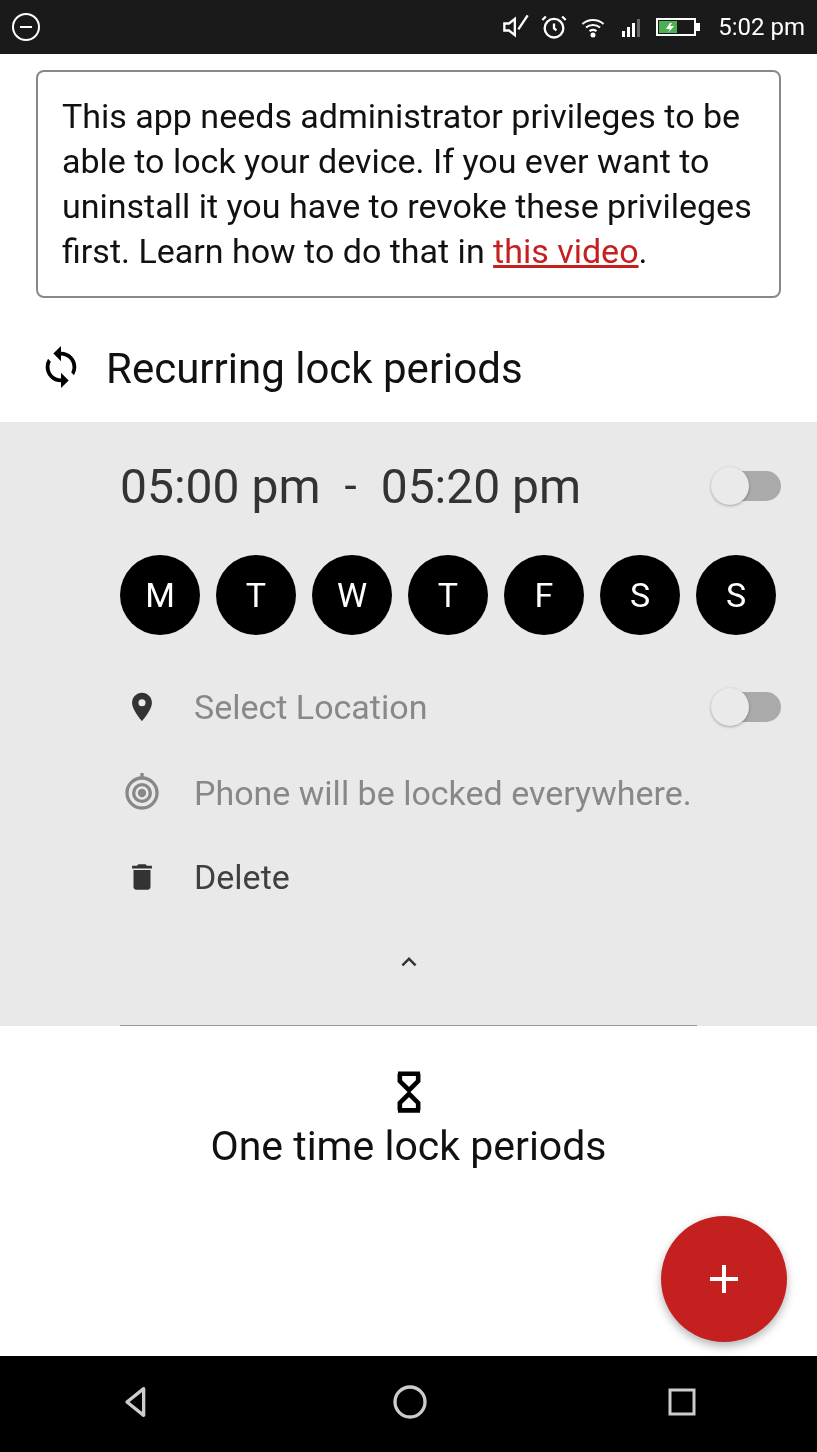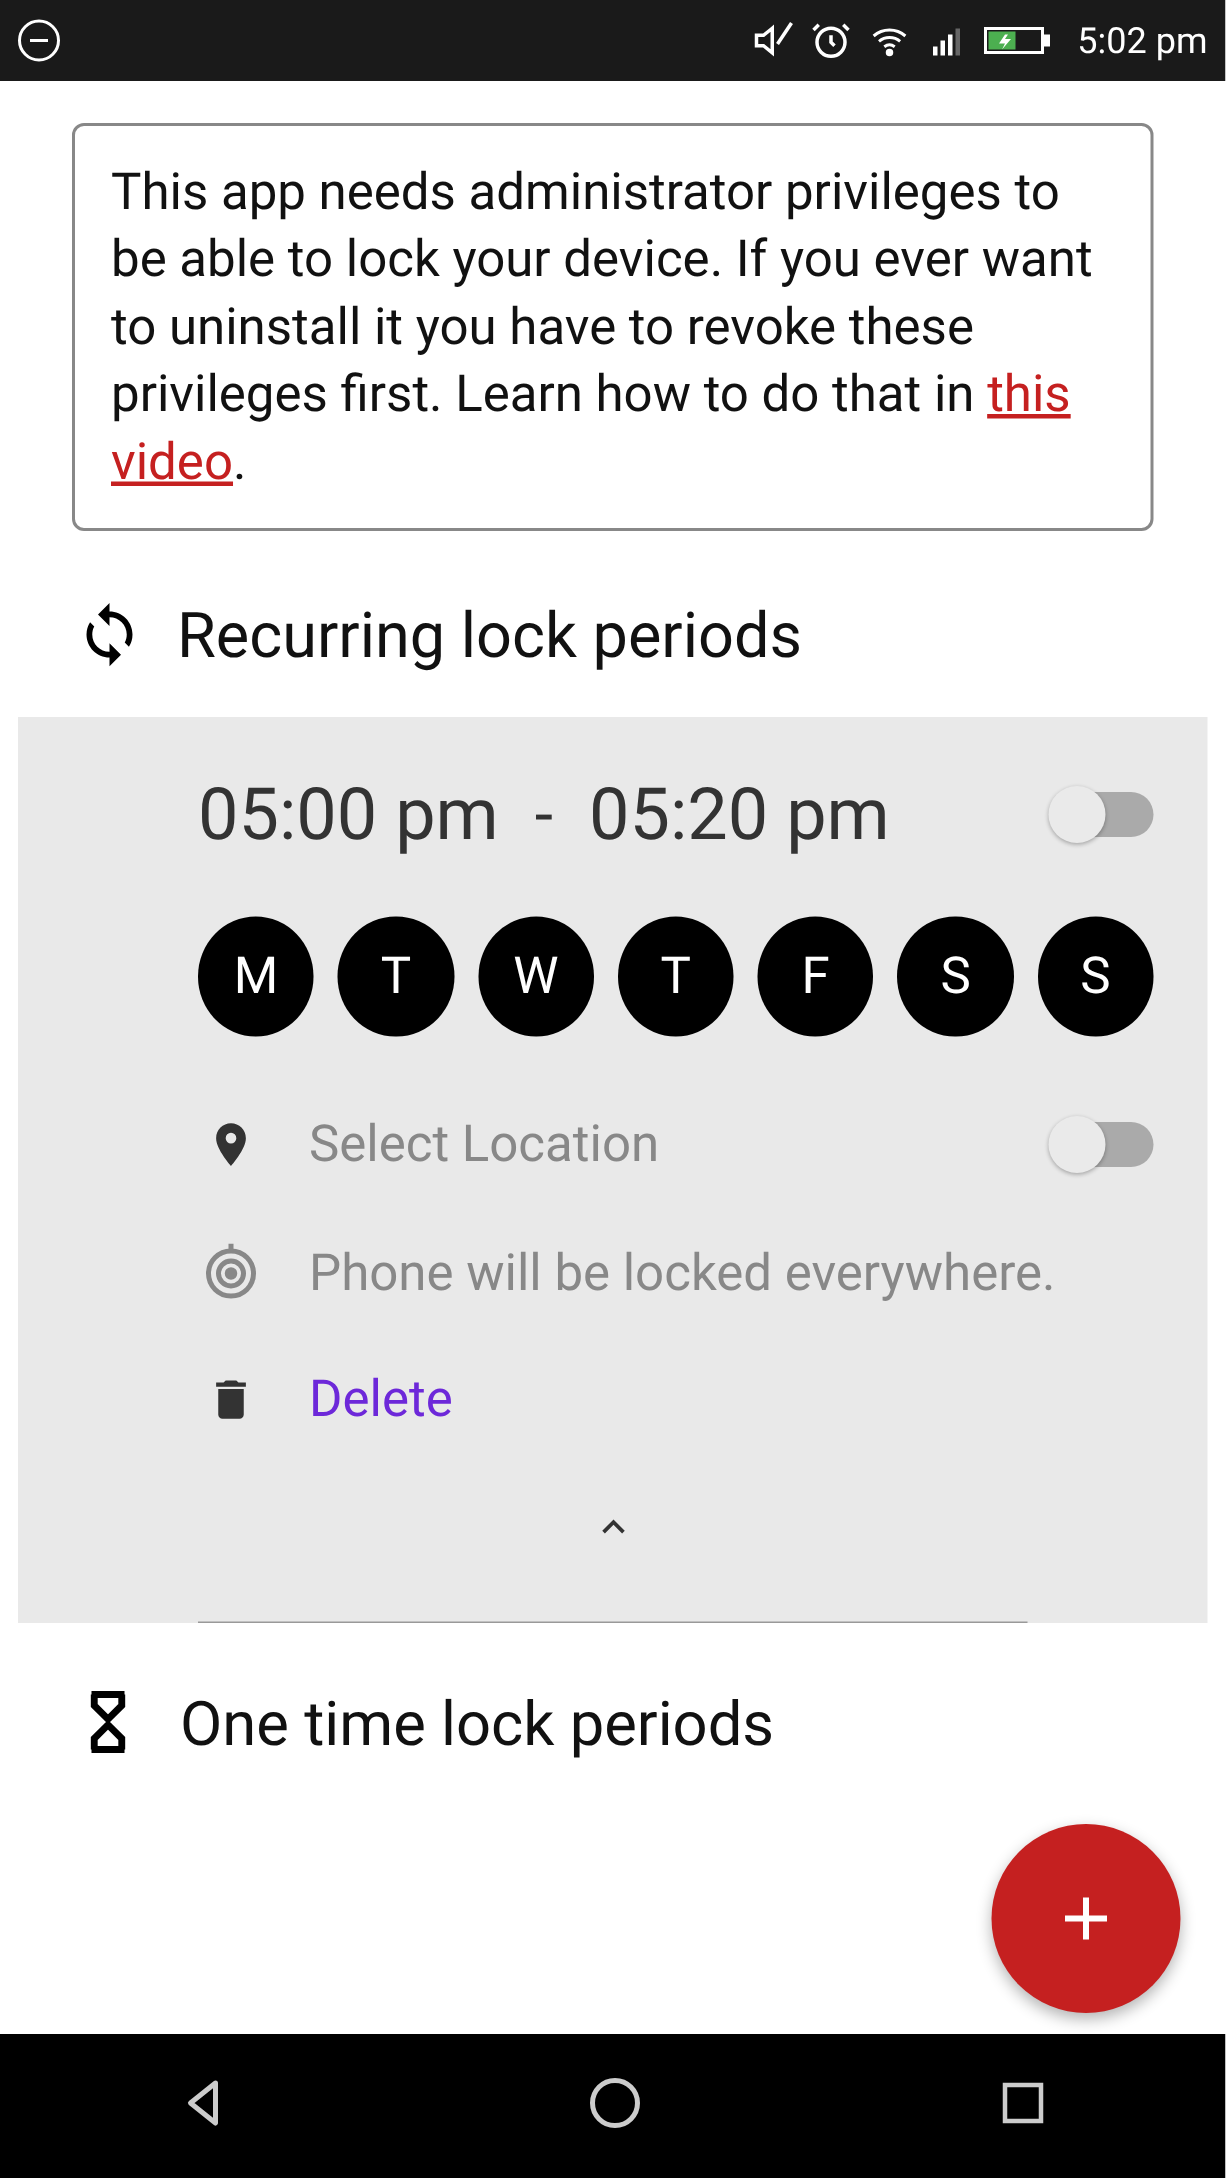--- a/index.html
+++ b/index.html
@@ -35,21 +35,21 @@
   border: 2.5px solid #fff;
   border-radius: 50%;
   display: flex;
   align-items: center;
   justify-content: center;
 }
 .dnd-circle::after {
   content: "";
   width: 12px; height: 2.5px; background: #fff;
 }
-.content { padding: 12px; }
+.content { padding: 0; }
 .info-card {
   margin: 16px 36px 28px 36px;
   border: 2px solid #888;
   border-radius: 8px;
   padding: 22px 24px;
   font-size: 34px;
   line-height: 1.32;
   color: #111;
 }
 .info-card a { color: #c52020; text-decoration: underline; }
@@ -112,21 +112,21 @@
 .option-row {
   display: flex;
   align-items: center;
   gap: 30px;
   padding: 22px 36px 22px 120px;
 }
 .option-row .label {
   font-size: 34px;
   color: #888;
 }
-.option-row.dark .label { color: #6d28d9; text-align: right; }
+.option-row.dark .label { color: #404040; text-align: right; }
 .option-icon { width: 44px; display: flex; justify-content: center; }
 .collapse-row {
   display: flex;
   justify-content: center;
   padding: 28px 0 48px 0;
 }
 .divider {
   height: 1px;
   background: #999;
   margin: 0 120px 0 120px;
@@ -148,22 +148,22 @@
   bottom: 0; left: 0; right: 0;
   height: 96px;
   background: #000;
   display: flex;
   align-items: center;
   justify-content: space-around;
 }
 .onetime-header {
   display: flex;
   align-items: center;
-  gap: 26px;
   padding: 40px 38px 40px 38px;
+  flex-direction: column;
 }
 .onetime-header .title { font-size: 41px; color: #111; }
 </style>
 </head>
 <body>
 
 <div class="status-bar">
   <div class="status-left">
     <div class="dnd-circle"></div>
   </div>

